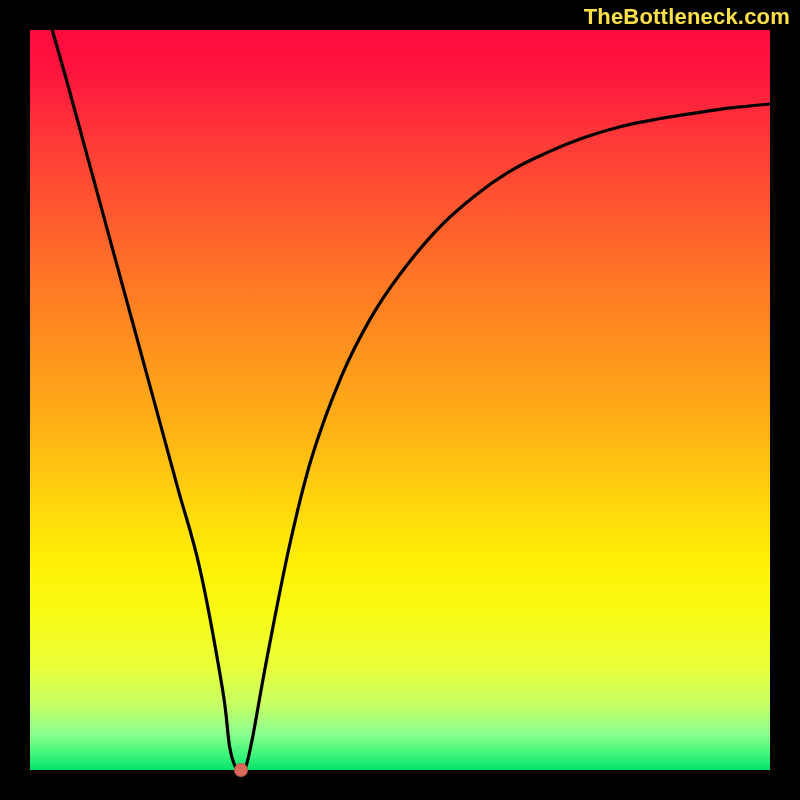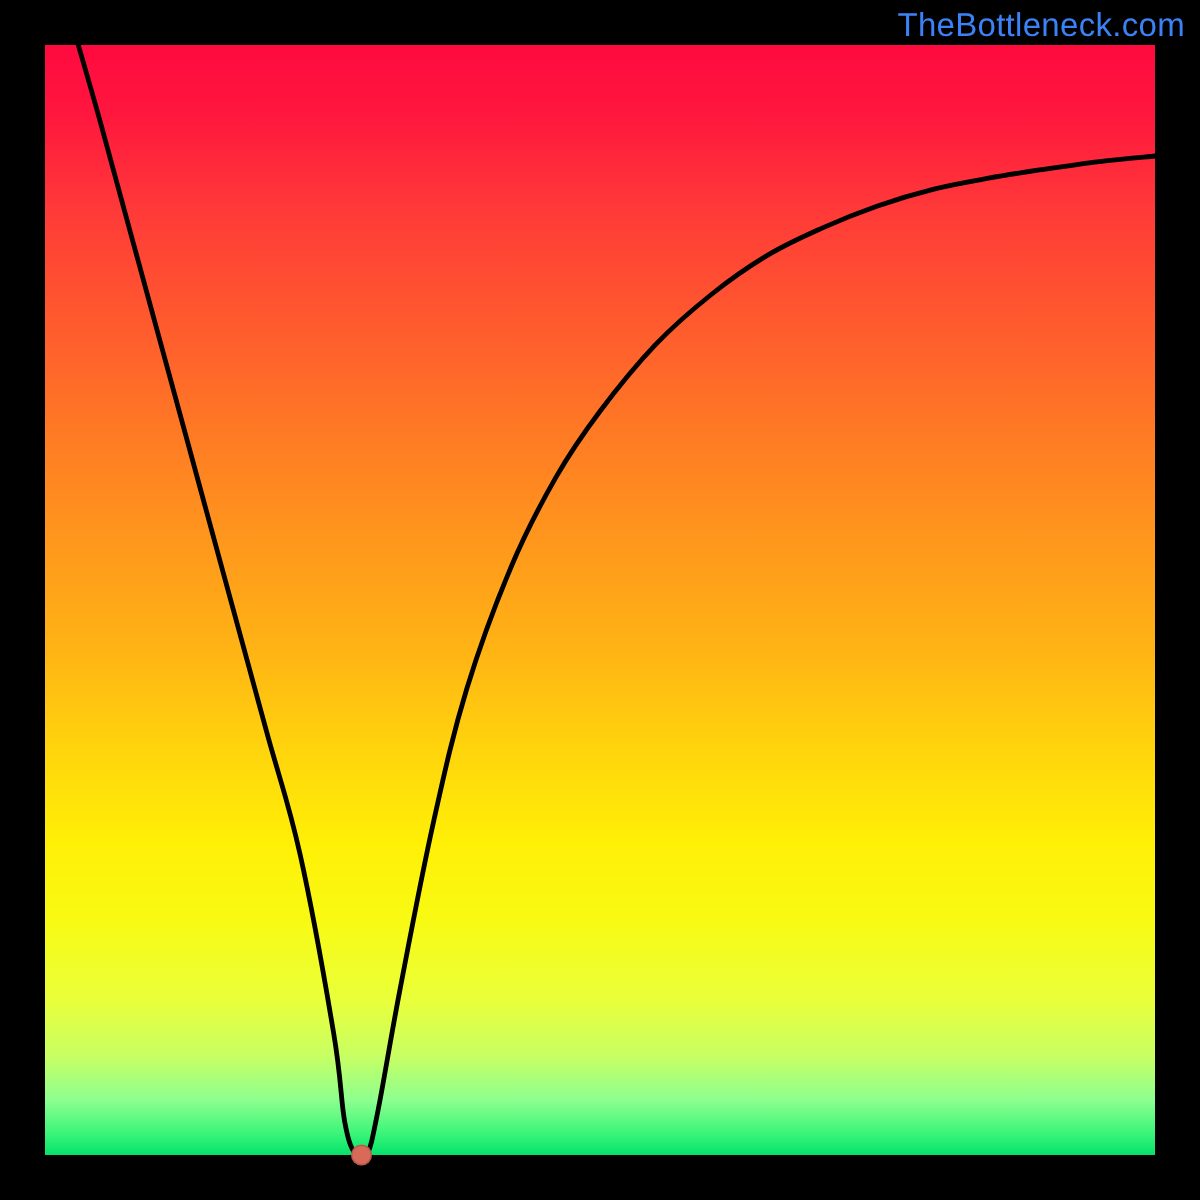--- a/index.html
+++ b/index.html
@@ -14,23 +14,23 @@
   .outer {
     position: relative;
     width: 800px;
     height: 800px;
     background: #000;
   }
   .watermark {
     position: absolute;
     top: 4px;
     right: 10px;
-    color: #3b82f6;
+    color: #fde047;
     font-size: 22px;
-    font-weight: 400;
+    font-weight: 700;
     letter-spacing: 0.2px;
     z-index: 5;
     text-align: center;
   }
   .plot {
     position: absolute;
     left: 30px;
     top: 30px;
     width: 740px;
     height: 740px;

